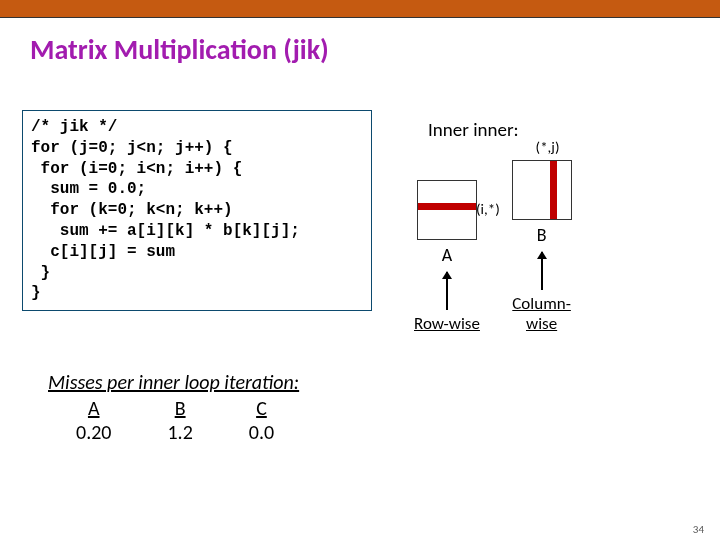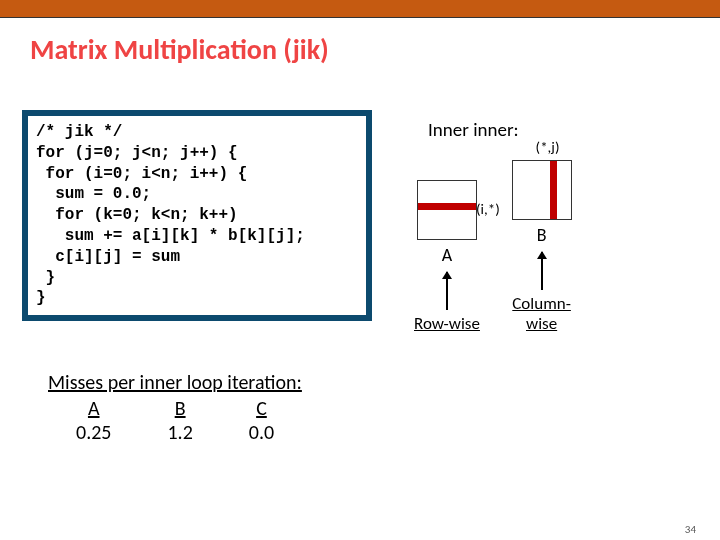--- a/index.html
+++ b/index.html
@@ -13,29 +13,29 @@
   }
   .topbar {
     width: 100%;
     height: 18px;
     background: #c55a11;
     border-bottom: 1px solid #333;
   }
   .title {
     font-size: 28px;
     font-weight: bold;
-    color: #ef4444;
+    color: #a21caf;
     margin: 14px 0 0 30px;
   }
   .codebox {
     position: absolute;
     left: 22px;
     top: 110px;
     width: 350px;
-    border: 6px solid #0c4a6e;
+    border: 1px solid #0c4a6e;
     padding: 6px 8px;
     font-family: "Courier New", monospace;
     font-size: 16px;
     font-weight: bold;
     line-height: 1.3;
     white-space: pre;
   }
   .inner-label {
     position: absolute;
     left: 428px;
@@ -127,36 +127,37 @@
     text-decoration: underline;
   }
   .misses {
     position: absolute;
     left: 48px;
     top: 370px;
     font-size: 20px;
   }
   .misses .hdr {
     text-decoration: underline;
+    font-style: italic;
   }
   .misses table {
     border-collapse: collapse;
     margin-top: 2px;
   }
   .misses td {
     padding: 0 28px;
     text-align: center;
     font-size: 20px;
   }
   .misses td.h {
     text-decoration: underline;
   }
   .pgnum {
     position: absolute;
-    right: 24px;
+    right: 16px;
     bottom: 4px;
     font-size: 11px;
     color: #555;
   }
 </style>
 </head>
 <body>
 
 <div class="topbar"></div>
 
@@ -199,21 +200,21 @@
 <div class="misses">
   <div class="hdr">Misses per inner loop iteration:</div>
   <table>
     <tbody>
         <tr>
       <td class="h">A</td>
       <td class="h">B</td>
       <td class="h">C</td>
     </tr>
     <tr>
-      <td>0.25</td>
+      <td>0.20</td>
       <td>1.2</td>
       <td>0.0</td>
     </tr>
   </tbody>
     </table>
 </div>
 
 <div class="pgnum">34</div>
 
 </body></html>

